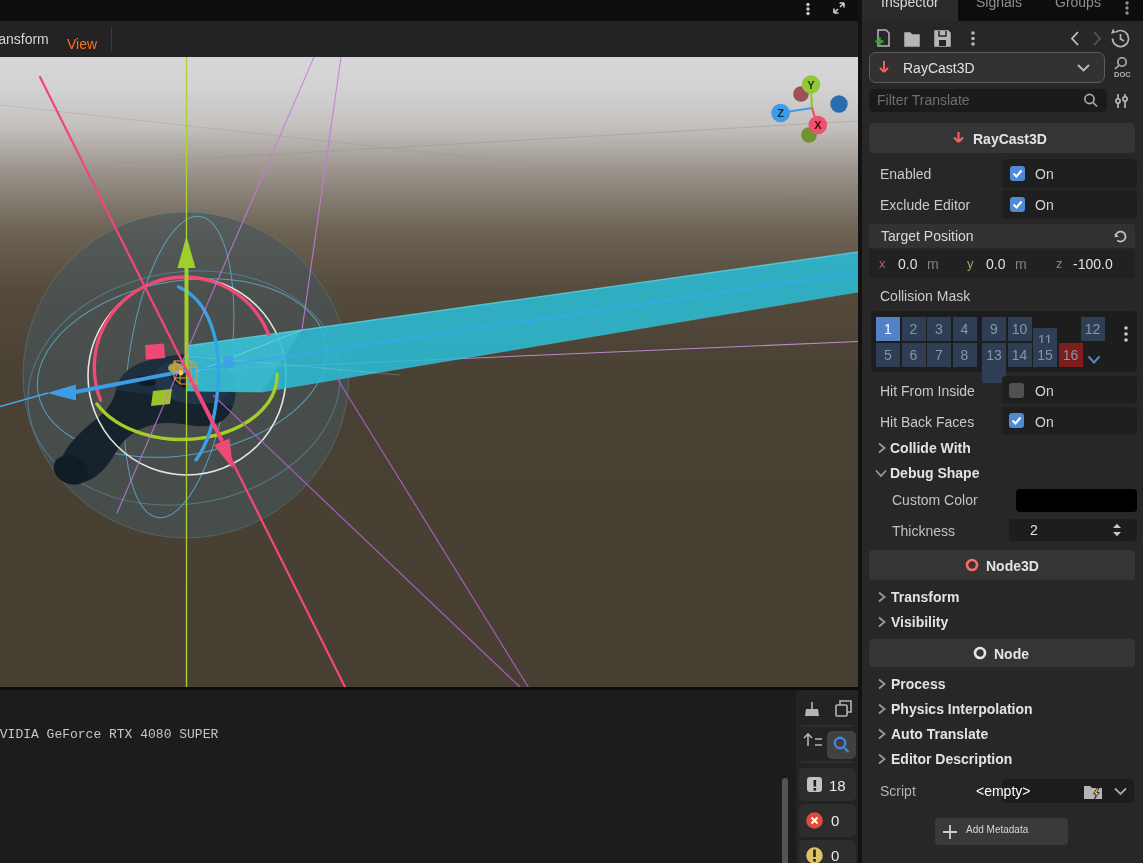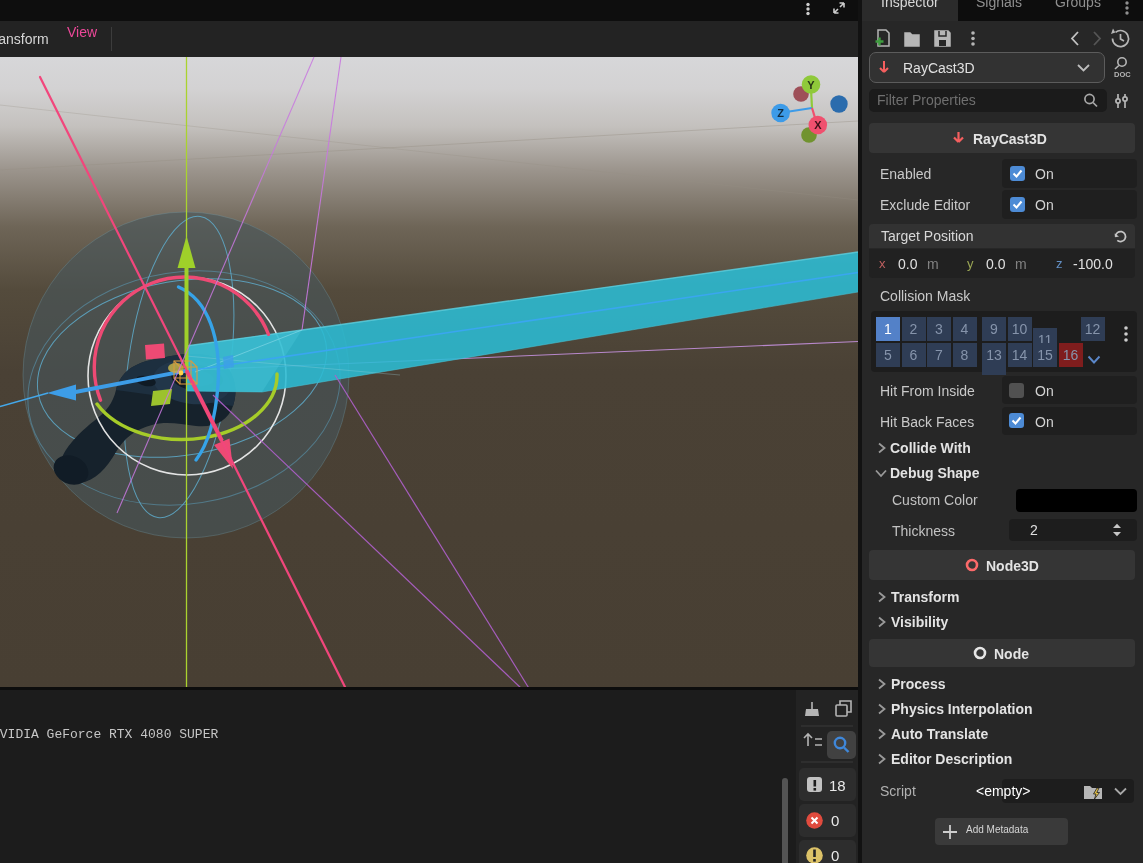--- a/index.html
+++ b/index.html
@@ -18,21 +18,21 @@
       <circle cx="808" cy="9" r="1.7"></circle>
       <circle cx="808" cy="13.5" r="1.7"></circle>
     </g>
   <g stroke="#cdcdcd" stroke-width="1.6" fill="none">
     <path d="M840 7 L844 3 M844 3 L844 7.5 M844 3 L839.5 3"></path>
     <path d="M838 9 L834 13 M834 13 L834 8.5 M834 13 L838.5 13"></path>
   </g>
 </svg>
 <div class="abs" style="left:0;top:21px;width:858px;height:36px;background:#232323;border-bottom:1px solid #191919;"></div>
 <div class="abs" style="left:-14.5px;top:31px;font-size:14px;color:#d6d6d6;">Transform</div>
-<div class="abs" style="left:67px;top:24px;font-size:14px;color:#ec4899;">View</div>
+<div class="abs" style="left:67px;top:36px;font-size:14px;color:#f97316;">View</div>
 <div class="abs" style="left:111px;top:27px;width:1px;height:24px;background:#3c3c3c;"></div>
 
 <svg class="abs" style="left:0;top:57px" width="858" height="630" viewBox="0 57 858 630">
   <defs>
     <linearGradient id="sky" x1="0" y1="57" x2="0" y2="687" gradientUnits="userSpaceOnUse">
       <stop offset="0" stop-color="#d7d7d9"></stop>
       <stop offset="0.05" stop-color="#d3d2d3"></stop>
       <stop offset="0.11" stop-color="#c4c1be"></stop>
       <stop offset="0.18" stop-color="#9b948c"></stop>
       <stop offset="0.27" stop-color="#6e6557"></stop>
@@ -217,21 +217,21 @@
   </svg>
 <svg class="abs" style="left:1111px;top:56px" width="22" height="24">
   <g stroke="#b6b6b6" stroke-width="1.6" fill="none">
       <circle cx="11" cy="6" r="4.2"></circle>
       <line x1="7.8" y1="9.5" x2="4" y2="13"></line>
     </g>
   <text x="3" y="21" font-size="7.5" font-weight="bold" fill="#b6b6b6" font-family="Liberation Sans,sans-serif">DOC</text>
 </svg>
 
 <div class="abs" style="left:869px;top:88.5px;width:238px;height:23px;background:#1b1b1b;border-radius:5px;"></div>
-<div class="abs" style="left:877px;top:92px;font-size:14px;color:#6f6f6f;">Filter Properties</div>
+<div class="abs" style="left:877px;top:92px;font-size:14px;color:#6f6f6f;">Filter Translate</div>
 <svg class="abs" style="left:1082px;top:92px" width="18" height="18">
   <g stroke="#a8a8a8" stroke-width="1.7" fill="none">
       <circle cx="7.5" cy="7" r="4.6"></circle>
       <line x1="11" y1="10.5" x2="15" y2="14.5"></line>
     </g>
 </svg>
 <svg class="abs" style="left:1113px;top:91px" width="20" height="20">
   <g stroke="#b6b6b6" stroke-width="1.7" fill="none">
     <path d="M5 3 V8 M5 12 V17 M12 3 V6 M12 10 V17"></path>
     <circle cx="5" cy="10" r="2.1"></circle>
@@ -285,21 +285,21 @@
     <div class="abs" style="left:927px;top:317px;width:24px;height:24px;background:#2f3d55;color:#8694ab;font-size:14px;text-align:center;line-height:24px;">3</div>
     <div class="abs" style="left:952.5px;top:317px;width:24px;height:24px;background:#2f3d55;color:#8694ab;font-size:14px;text-align:center;line-height:24px;">4</div>
     <div class="abs" style="left:982px;top:317px;width:24px;height:24px;background:#2f3d55;color:#8694ab;font-size:14px;text-align:center;line-height:24px;">9</div>
     <div class="abs" style="left:1007.5px;top:317px;width:24px;height:24px;background:#2f3d55;color:#8694ab;font-size:14px;text-align:center;line-height:24px;">10</div>
     <div class="abs" style="left:1033px;top:328px;width:24px;height:24px;background:#2f3d55;color:#8694ab;font-size:14px;text-align:center;line-height:24px;">11</div>
     <div class="abs" style="left:1058.5px;top:317px;width:24px;height:24px;background:#2f3d55;color:#8694ab;font-size:14px;text-align:center;line-height:24px;margin-left:22px;">12</div>
     <div class="abs" style="left:876px;top:343px;width:24px;height:24px;background:#2f3d55;color:#8694ab;font-size:14px;text-align:center;line-height:24px;">5</div>
     <div class="abs" style="left:901.5px;top:343px;width:24px;height:24px;background:#2f3d55;color:#8694ab;font-size:14px;text-align:center;line-height:24px;">6</div>
     <div class="abs" style="left:927px;top:343px;width:24px;height:24px;background:#2f3d55;color:#8694ab;font-size:14px;text-align:center;line-height:24px;">7</div>
     <div class="abs" style="left:952.5px;top:343px;width:24px;height:24px;background:#2f3d55;color:#8694ab;font-size:14px;text-align:center;line-height:24px;">8</div>
-    <div class="abs" style="left:982px;top:343px;width:24px;height:32px;background:#2f3d55;color:#8694ab;font-size:14px;text-align:center;line-height:24px;">13</div>
+    <div class="abs" style="left:982px;top:343px;width:24px;height:40px;background:#2f3d55;color:#8694ab;font-size:14px;text-align:center;line-height:24px;">13</div>
     <div class="abs" style="left:1007.5px;top:343px;width:24px;height:24px;background:#2f3d55;color:#8694ab;font-size:14px;text-align:center;line-height:24px;">14</div>
     <div class="abs" style="left:1033px;top:343px;width:24px;height:24px;background:#2f3d55;color:#8694ab;font-size:14px;text-align:center;line-height:24px;">15</div>
     <div class="abs" style="left:1058.5px;top:343px;width:24px;height:24px;background:#7f1d1d;color:#8694ab;font-size:14px;text-align:center;line-height:24px;">16</div>
   </div>
 <svg class="abs" style="left:1118px;top:324px" width="16" height="24">
     <g fill="#cdcdcd">
       <circle cx="8" cy="4" r="1.8"></circle>
       <circle cx="8" cy="10" r="1.8"></circle>
       <circle cx="8" cy="16" r="1.8"></circle>
     </g>

